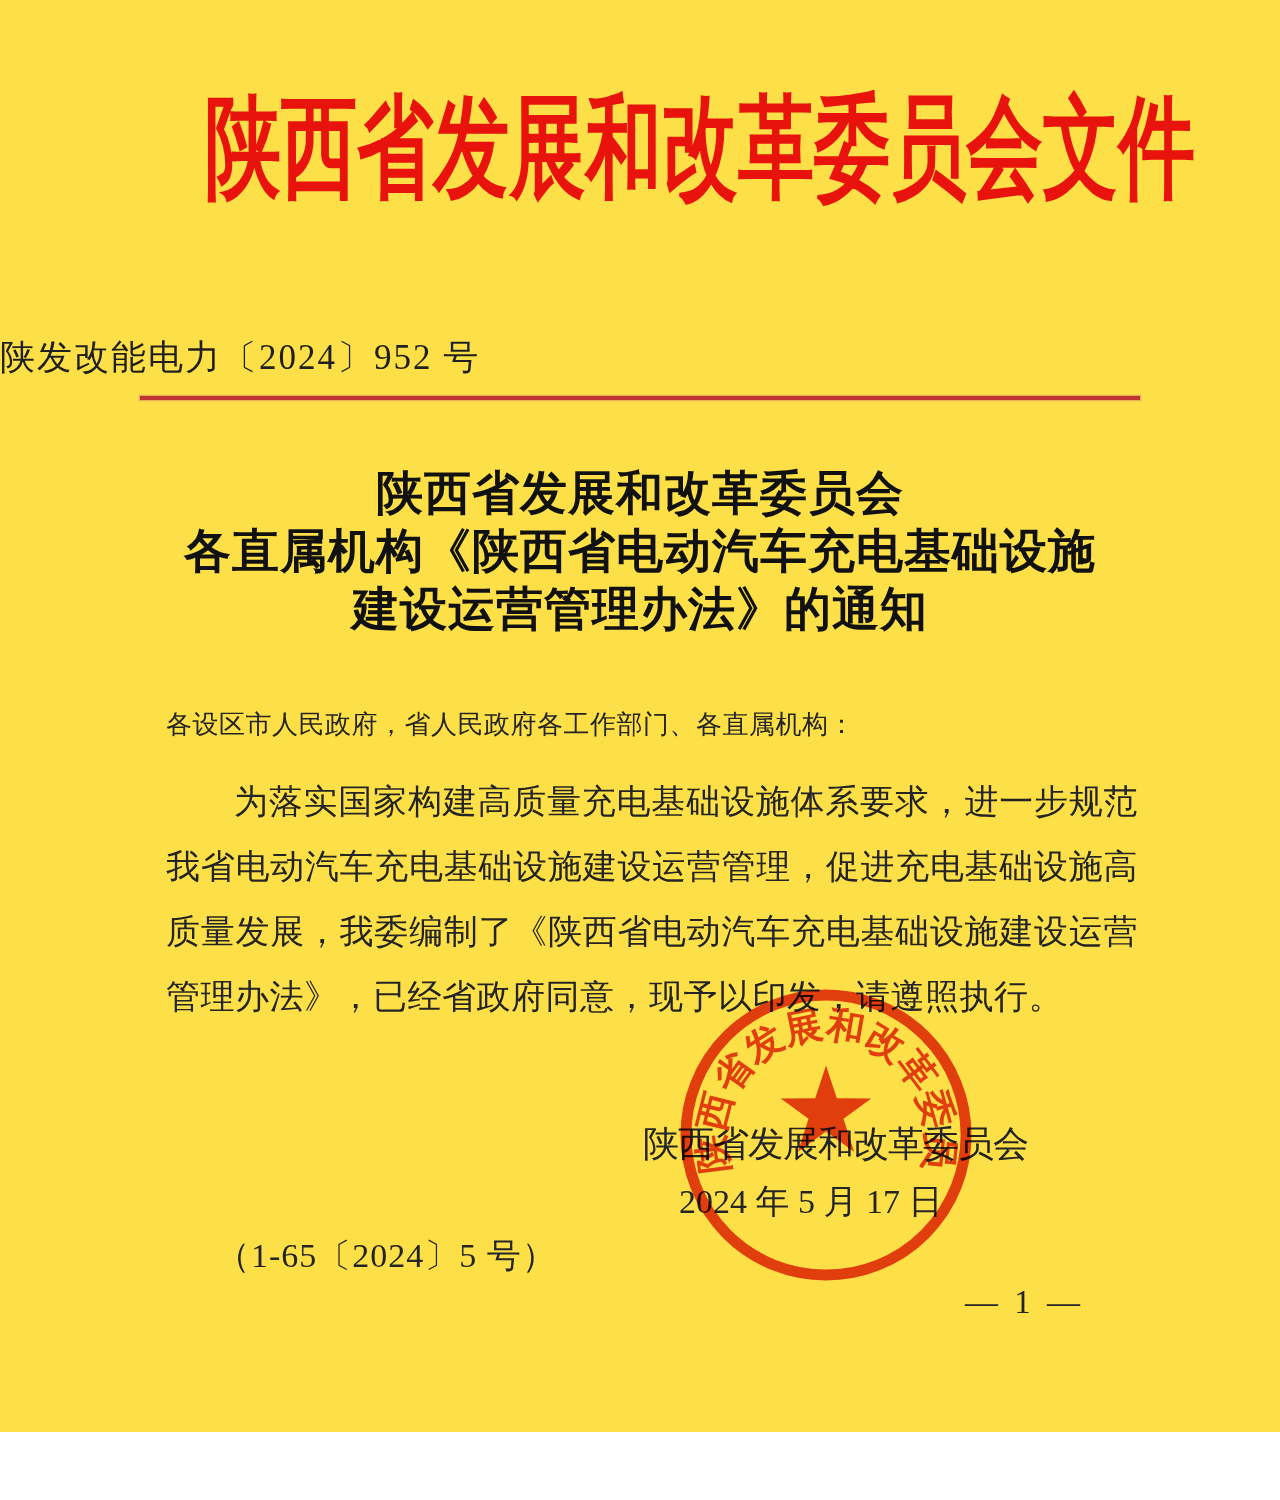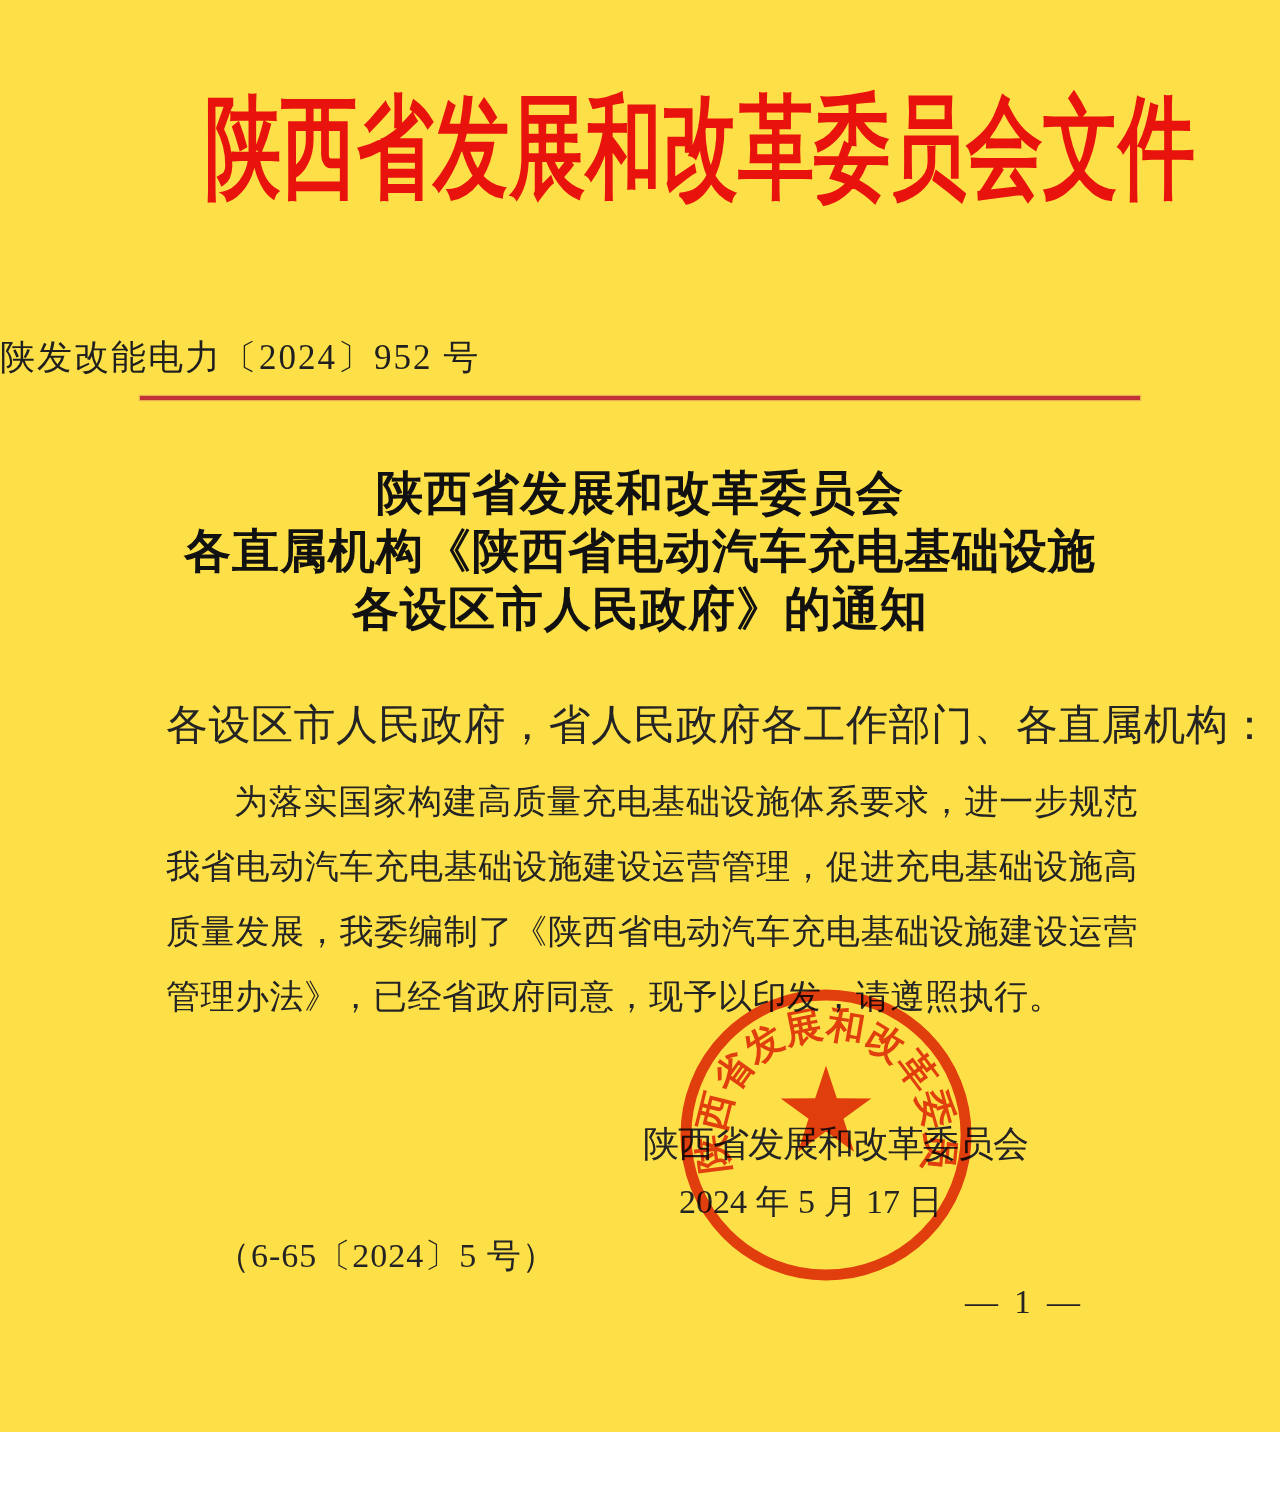--- a/index.html
+++ b/index.html
@@ -68,21 +68,21 @@
     color: #111111;
     letter-spacing: 1px;
   }
 
   
   .salutation {
     position: absolute;
     top: 703px;
     left: 166px;
     width: 990px;
-    font-size: 42px;
+    font-size: 26px;
     line-height: 44px;
     color: #242424;
     letter-spacing: 0.5px;
     white-space: nowrap;
   }
   .body-paragraph {
     position: absolute;
     top: 769px;
     left: 166px;
     width: 972px;
@@ -153,37 +153,37 @@
 
   <div class="masthead">陕西省发展和改革委员会文件</div>
 
   <div class="doc-number">陕发改能电力〔2024〕952 号</div>
 
   <div class="red-rule"></div>
 
   <div class="notice-title">
     <div>陕西省发展和改革委员会</div>
     <div>各直属机构《陕西省电动汽车充电基础设施</div>
-    <div>各设区市人民政府》的通知</div>
+    <div>建设运营管理办法》的通知</div>
   </div>
 
   <div class="salutation">各设区市人民政府，省人民政府各工作部门、各直属机构：</div>
 
   <div class="body-paragraph">为落实国家构建高质量充电基础设施体系要求，进一步规范我省电动汽车充电基础设施建设运营管理，促进充电基础设施高质量发展，我委编制了《陕西省电动汽车充电基础设施建设运营管理办法》，已经省政府同意，现予以印发，请遵照执行。</div>
 
   <div class="signer">陕西省发展和改革委员会</div>
 
   <div class="sign-date">2024 年 5 月 17 日</div>
 
   <svg class="seal" viewBox="0 0 300 300" xmlns="http://www.w3.org/2000/svg">
     <circle cx="150" cy="150" r="141" fill="none" stroke="#e23a20" stroke-width="11"></circle>
     <path id="sealArc" d="M 53 186 A 102 102 0 1 1 247 186" fill="none"></path>
     <text font-size="38" fill="#e23a20" font-weight="700" font-family="Liberation Serif, DejaVu Serif, serif">
       <textPath href="#sealArc" startOffset="0" textLength="420" lengthAdjust="spacingAndGlyphs">陕西省发展和改革委员会</textPath>
     </text>
     <polygon points="150,80 160.9,113 195.6,113.2 167.6,133.7 178.2,166.8 150,146.5 121.8,166.8 132.4,133.7 104.4,113.2 139.1,113" fill="#e23a20"></polygon>
   </svg>
 
-  <div class="archive-number">（6-65〔2024〕5 号）</div>
+  <div class="archive-number">（1-65〔2024〕5 号）</div>
 
   <div class="page-number">— 1 —</div>
 
 </div>
 
 </body></html>

